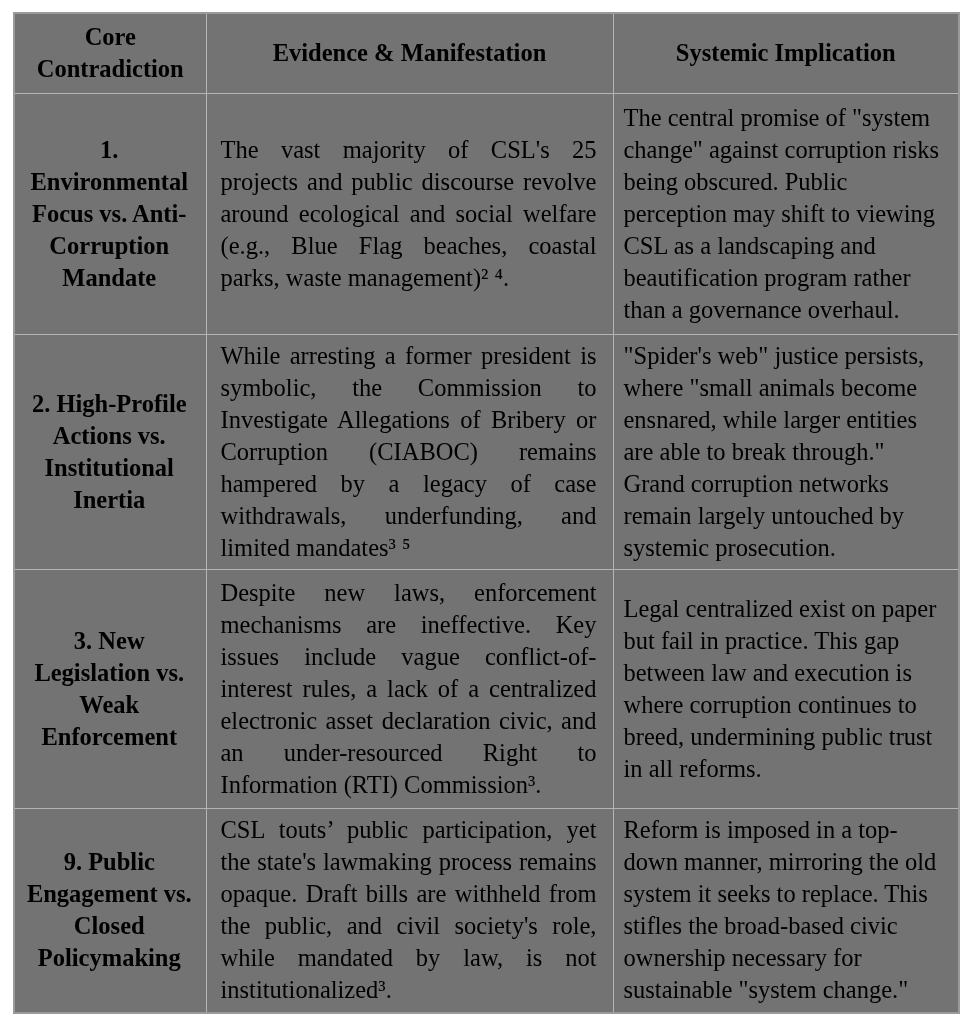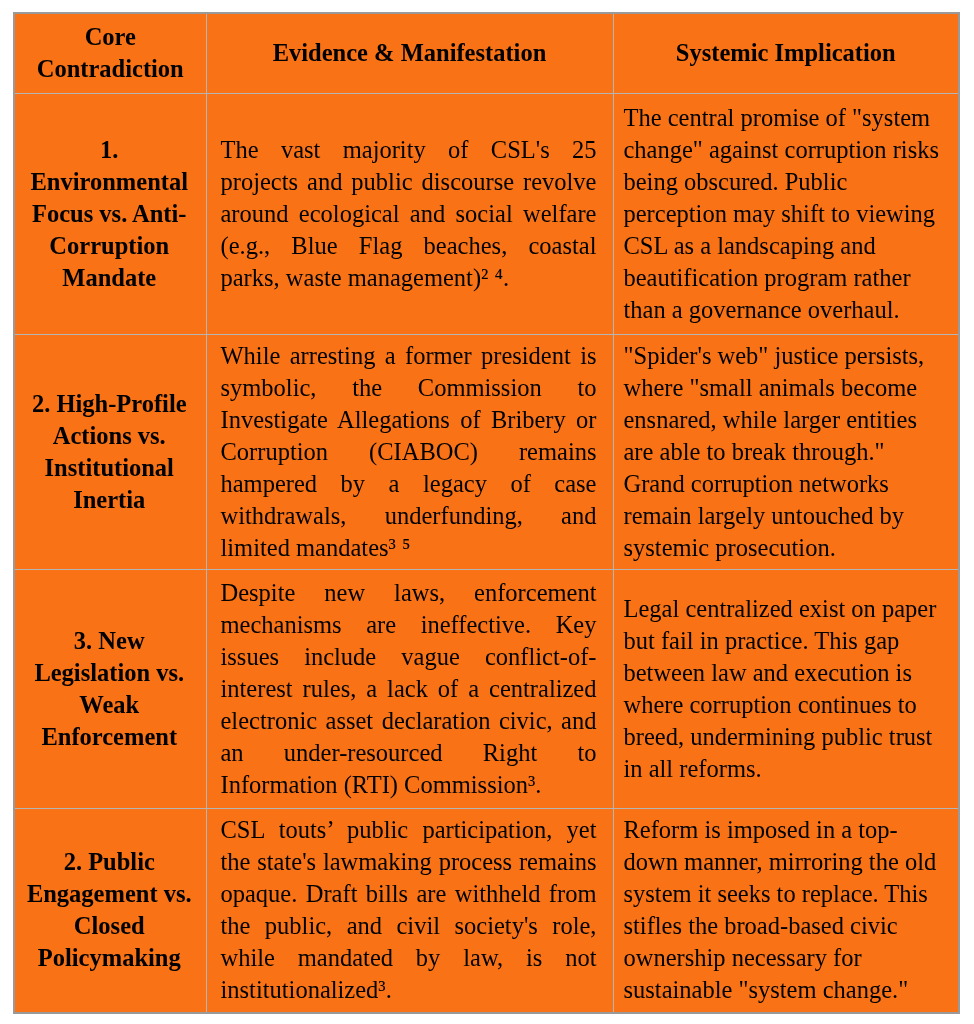--- a/index.html
+++ b/index.html
@@ -13,21 +13,21 @@
     overflow: hidden;
     font-family: "Liberation Serif", "DejaVu Serif", serif;
     color: #000000;
   }
   table.ct {
     border-collapse: collapse;
     table-layout: fixed;
     width: 945px;
     margin: 12px 0 0 13px;
     border: 2px solid #9a9a9a;
-    background: #f97316;
+    background: #737373;
   }
   .ct th, .ct td {
     border: 1px solid #b5b5b5;
     vertical-align: middle;
     font-size: 24.5px;
     line-height: 32px;
     color: #000000;
     overflow: hidden;
     word-wrap: normal;
   }
@@ -84,18 +84,18 @@
       <td class="c1">2. High-Profile Actions vs. Institutional Inertia</td>
       <td class="c2">While arresting a former president is symbolic, the Commission to Investigate Allegations of Bribery or Corruption (CIABOC) remains hampered by a legacy of case withdrawals, underfunding, and limited mandates³ ⁵</td>
       <td class="c3">"Spider's web" justice persists, where "small animals become ensnared, while larger entities are able to break through." Grand corruption networks remain largely untouched by systemic prosecution.</td>
     </tr>
     <tr class="r2">
       <td class="c1">3. New Legislation vs. Weak Enforcement</td>
       <td class="c2">Despite new laws, enforcement mechanisms are ineffective. Key issues include vague conflict-of-interest rules, a lack of a centralized electronic asset declaration civic, and an under-resourced Right to Information (RTI) Commission³.</td>
       <td class="c3">Legal centralized exist on paper but fail in practice. This gap between law and execution is where corruption continues to breed, undermining public trust in all reforms.</td>
     </tr>
     <tr class="r3">
-      <td class="c1">2. Public Engagement vs. Closed Policymaking</td>
+      <td class="c1">9. Public Engagement vs. Closed Policymaking</td>
       <td class="c2">CSL touts’ public participation, yet the state's lawmaking process remains opaque. Draft bills are withheld from the public, and civil society's role, while mandated by law, is not institutionalized³.</td>
       <td class="c3">Reform is imposed in a top-down manner, mirroring the old system it seeks to replace. This stifles the broad-based civic ownership necessary for sustainable "system change."</td>
     </tr>
   </tbody>
 </table>
 
 </body></html>

